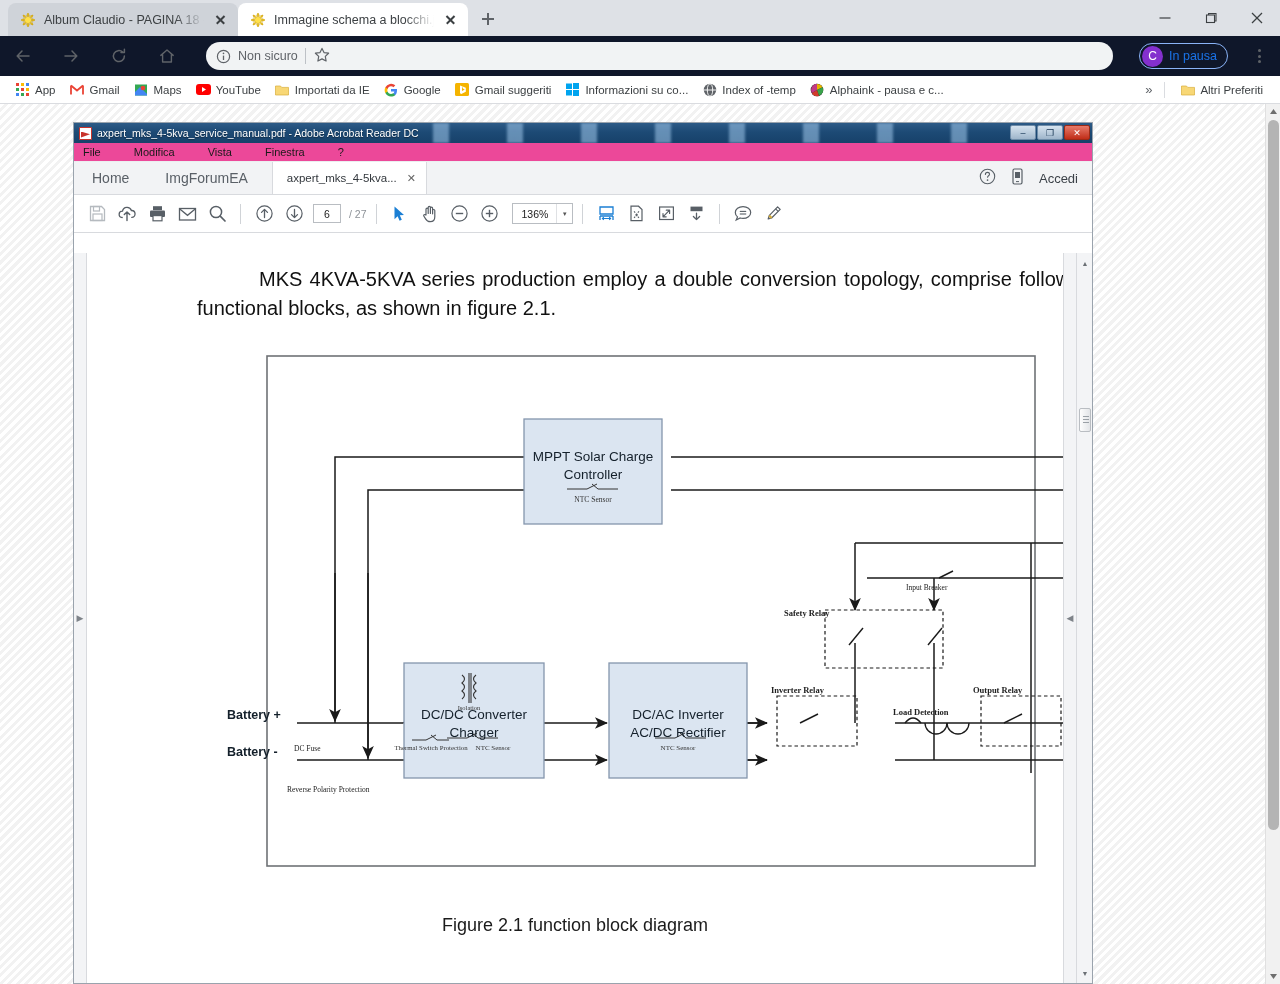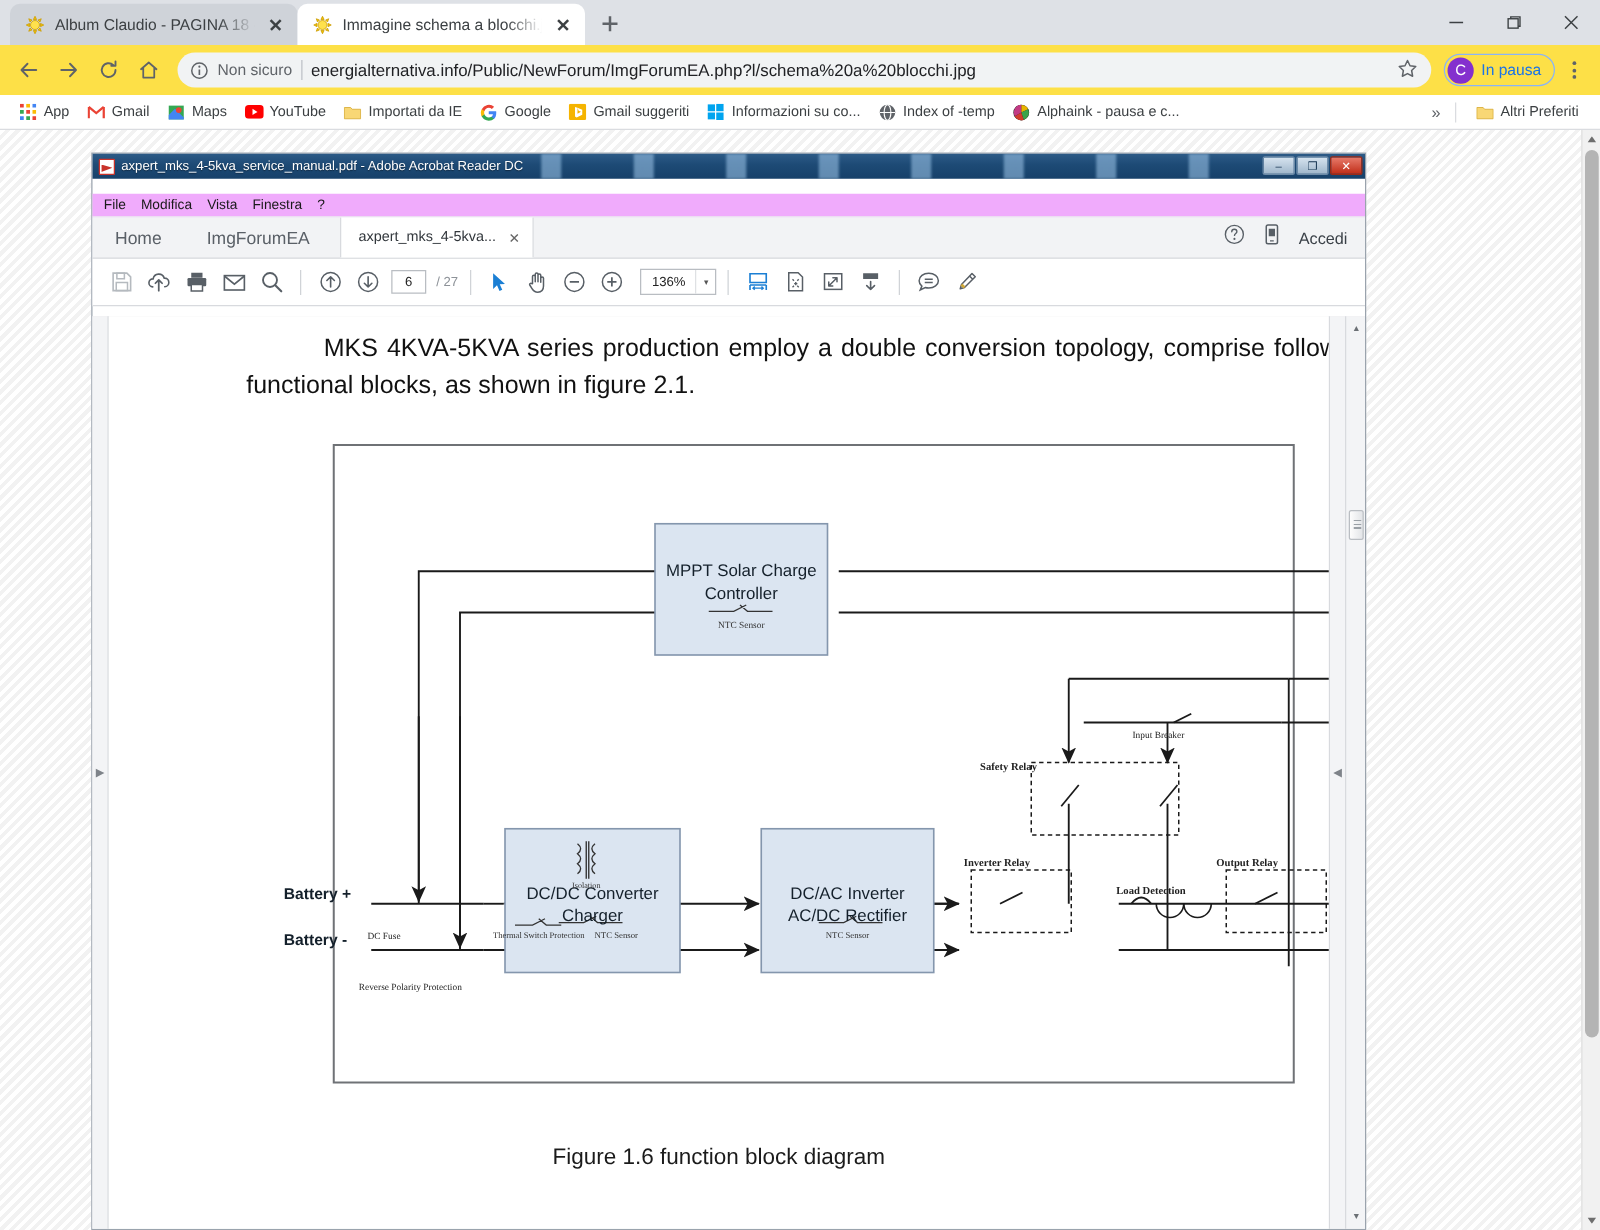--- a/index.html
+++ b/index.html
@@ -49,22 +49,22 @@
   .newtab::after  { left:13.2px; top:8px; width:1.6px; height:12px; }
 
   .wincontrols {
     position:absolute; right:0; top:0; height:36px; display:flex;
   }
   .wc { width:46px; height:36px; display:flex; align-items:center; justify-content:center; }
   .wc svg { display:block; }
 
   
   .urlbar-row {
-    height:40px; background:#fde047; display:flex; align-items:center;
-    padding:0 8px; gap:2px;
+    height:40px; background:#0f172a; display:flex; align-items:center;
+    padding:0 8px; gap:18px;
   }
   .navbtn { width:30px; height:30px; display:flex; align-items:center; justify-content:center; }
   .navbtn svg { display:block; }
   .omnibox {
     flex:1; height:28px; background:#f1f3f4; border-radius:14px;
     display:flex; align-items:center; padding:0 4px 0 10px; margin:0 6px; gap:7px;
     font-size:13px; color:#202124;
   }
   .omni-info { width:15px; height:15px; flex:none; }
   .notsecure { font-size:12.5px; color:#5f6368; white-space:nowrap; }
@@ -148,24 +148,23 @@
   .ac-title { color:#ffffff; font-size:10.5px; white-space:nowrap; z-index:2;
               text-shadow:0 1px 1px rgba(0,0,0,.45); }
   .ac-wincontrols { position:absolute; right:2px; top:2px; display:flex; gap:1px; z-index:3; }
   .acwc { width:26px; height:15px; border:1px solid #6d8ba8; border-radius:2px;
           display:flex; align-items:center; justify-content:center;
           background:linear-gradient(to bottom,#d6e3ef,#9fb6cb);
           font-size:9px; color:#12314f; }
   .acwc.close { background:linear-gradient(to bottom,#e77a6a,#c02d18); color:#fff; border-color:#9c2a16; }
 
   .ac-menubar {
-    height:19px; background:#f0abfc; display:flex; align-items:center;
-    padding-left:9px; gap:12px; font-size:11px; color:#1a1a1a;
+    height:19px; background:#ec4899; display:flex; align-items:center;
+    padding-left:9px; gap:33px; font-size:11px; color:#1a1a1a;
     border-bottom:1px solid #eceef0;
-    margin-top:12px;
   }
   .ac-tabsrow {
     height:33px; background:#f2f3f5; display:flex; align-items:stretch;
     border-bottom:1px solid #d8dade; position:relative;
   }
   .ac-htab { display:flex; align-items:center; padding:0 18px; font-size:14px; color:#5a6067; }
   .ac-doctab {
     display:flex; align-items:center; gap:10px; padding:0 10px 0 14px;
     background:#ffffff; font-size:11.5px; color:#32373c;
     border-left:1px solid #d8dade; border-right:1px solid #d8dade;
@@ -344,21 +343,20 @@
     <div class="omnibox">
       <span class="omni-info">
         <svg width="15" height="15" viewBox="0 0 15 15">
           <circle cx="7.5" cy="7.5" r="6.1" fill="none" stroke="#5f6368" stroke-width="1.2"></circle>
           <line x1="7.5" y1="6.6" x2="7.5" y2="11" stroke="#5f6368" stroke-width="1.3"></line>
           <circle cx="7.5" cy="4.3" r="0.85" fill="#5f6368"></circle>
         </svg>
       </span>
       <span class="notsecure">Non sicuro</span>
       <span class="omni-sep"></span>
-      <span class="omni-url">energialternativa.info/Public/NewForum/ImgForumEA.php?l/schema%20a%20blocchi.jpg</span>
       <span class="star">
         <svg width="18" height="18" viewBox="0 0 18 18">
             <path d="M9 2.4l2 4.2 4.6.6-3.3 3.2.8 4.6L9 12.9 4.9 15l.8-4.6L2.4 7.2l4.6-.6z" fill="none" stroke="#5f6368" stroke-width="1.2" stroke-linejoin="round"></path>
           </svg>
       </span>
     </div>
 
     <div class="profile-chip">
       <span class="avatar">C</span>
       <span class="chip-label">In pausa</span>
@@ -833,21 +831,21 @@
 
                 <text x="1000" y="197" font-size="10.5" fill="#14202b">PV+</text>
                 <text x="1000" y="231" font-size="10.5" fill="#14202b">PV-</text>
                 <text x="1000" y="285" font-size="10.5" fill="#14202b">L<tspan font-size="6.5" dy="2">I/P</tspan></text>
                 <text x="1000" y="320" font-size="10.5" fill="#14202b">N<tspan font-size="6.5" dy="2">I/P</tspan></text>
                 <text x="1000" y="462" font-size="10.5" fill="#14202b">L<tspan font-size="6.5" dy="2">O/P</tspan></text>
                 <text x="1000" y="500" font-size="10.5" fill="#14202b">N<tspan font-size="6.5" dy="2">O/P</tspan></text>
               </svg>
             </div>
 
-            <div class="fig-caption">Figure 1.6 function block diagram</div>
+            <div class="fig-caption">Figure 2.1 function block diagram</div>
           </div>
         </div>
 
         <div class="ac-rightrail">
           <span class="rail-arrow">◀</span>
         </div>
 
         <div class="ac-vscroll">
           <span class="vsa up">▲</span>
           <span class="vthumb"></span>

